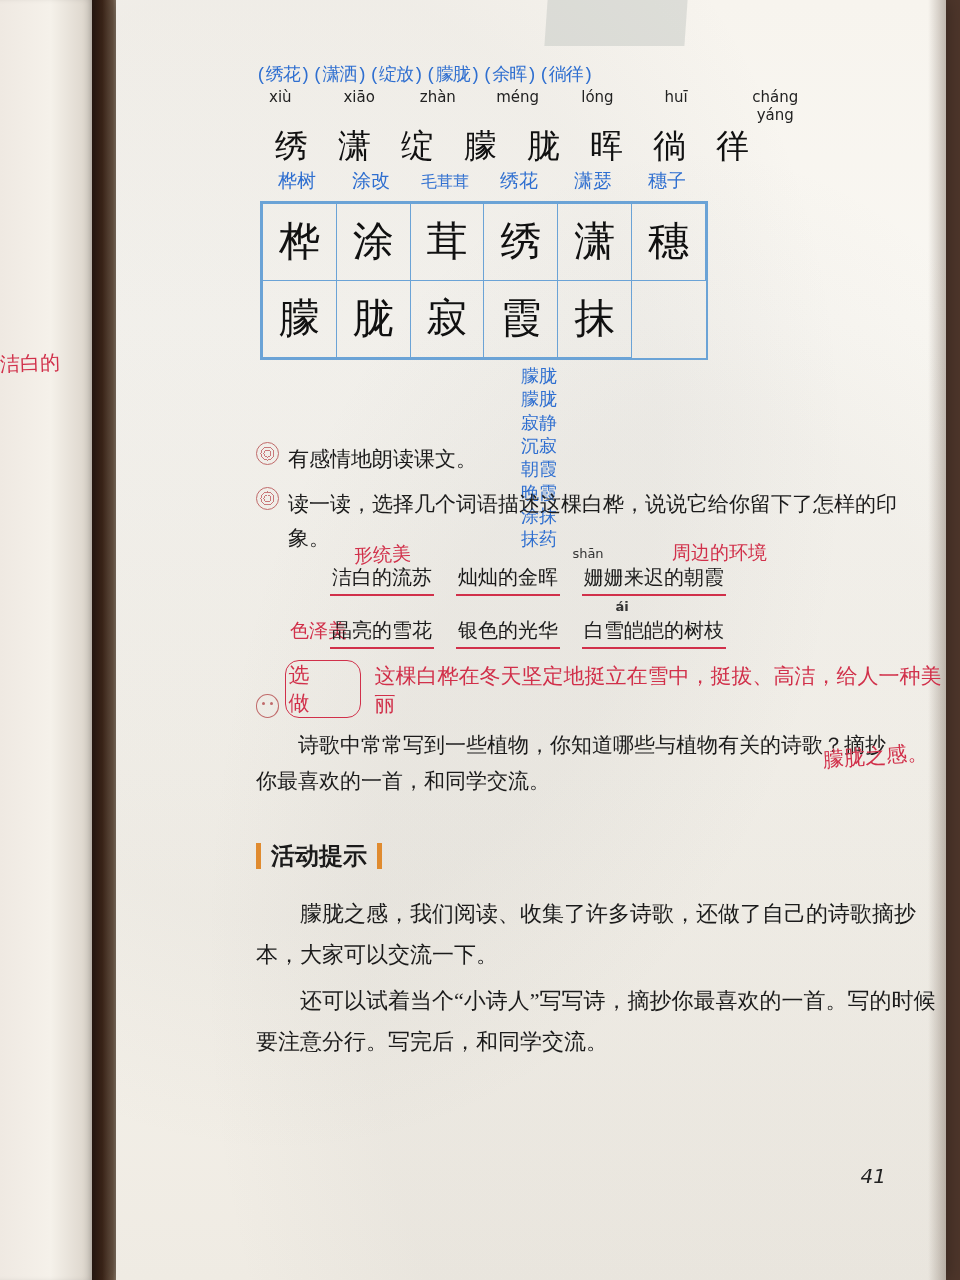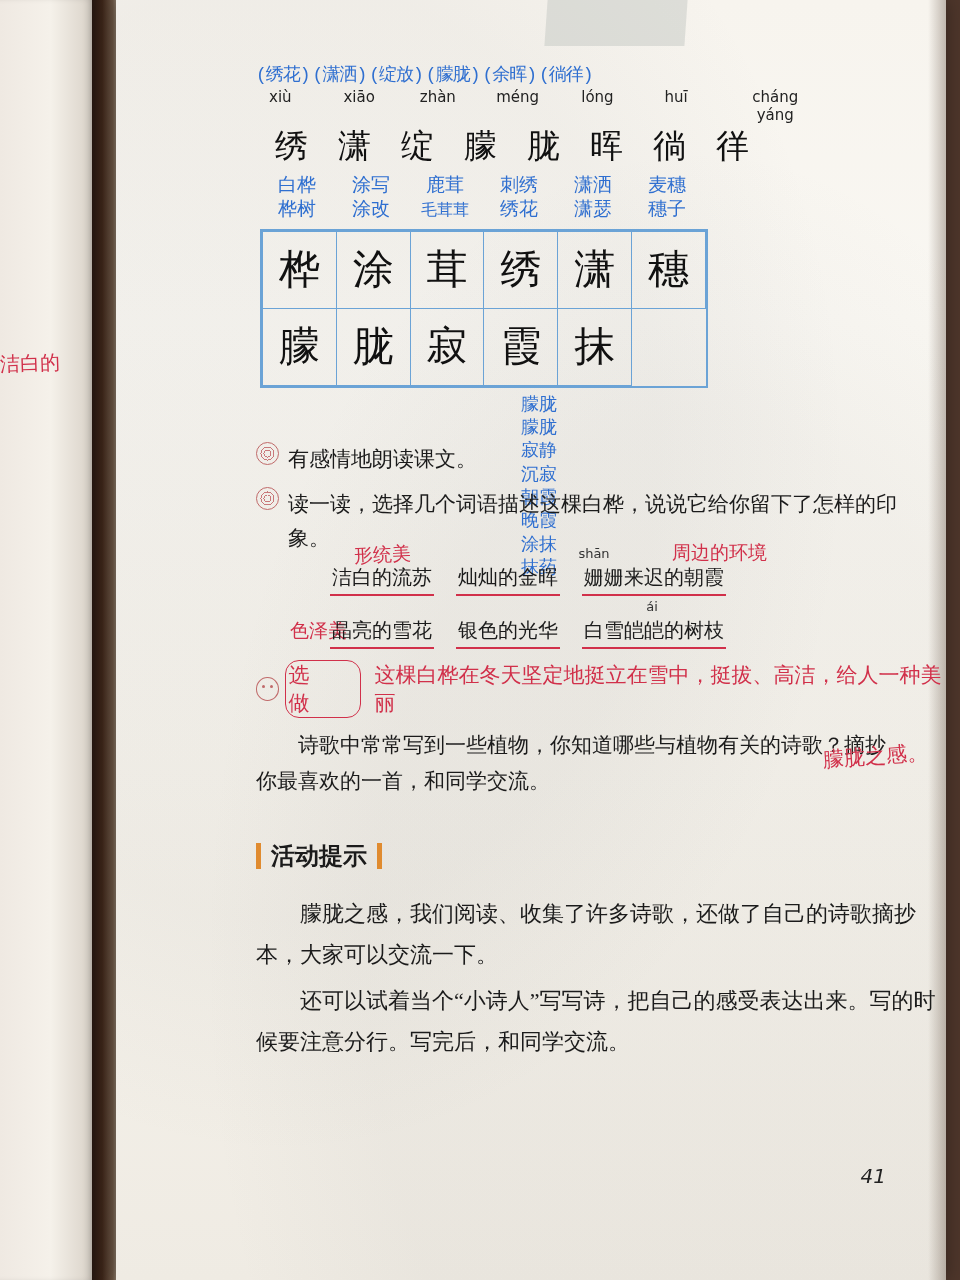--- a/index.html
+++ b/index.html
@@ -114,21 +114,21 @@
   .mini-pinyin{
     position:absolute;top:-18px;left:50%;transform:translateX(-50%);
     font-size:13px;color:#333;font-family:"DejaVu Sans", sans-serif;
   }
   .red-note{
     position:absolute;color:#d1304a;font-family:"DejaVu Sans", sans-serif;font-size:19px;
   }
 
   
   .opt{position:absolute;left:140px;top:660px;width:690px;}
-  .opt-head{display:flex;align-items:center;gap:6px;}
+  .opt-head{display:flex;align-items:flex-end;gap:6px;}
   .smile{
     width:22px;height:22px;border-radius:50%;border:1.6px solid #c06a6a;
     position:relative;
   }
   .smile:before{content:"";position:absolute;left:5px;top:7px;width:3px;height:3px;border-radius:50%;background:#c06a6a;}
   .smile:after{content:"";position:absolute;right:5px;top:7px;width:3px;height:3px;border-radius:50%;background:#c06a6a;}
   .opt-label{
     color:#d1304a;font-size:21px;letter-spacing:8px;border:0;
   }
   .opt-label-box{
@@ -196,28 +196,20 @@
       <span>绣</span>
       <span>潇</span>
       <span>绽</span>
       <span>朦</span>
       <span>胧</span>
       <span>晖</span>
       <span>徜</span>
       <span>徉</span>
     </div>
 
-    <div class="hand-row ann-blue" style="margin-top:6px;width:450px;">
-      <span style="width:74px">白桦</span>
-      <span style="width:74px">涂写</span>
-      <span style="width:74px">鹿茸</span>
-      <span style="width:74px">刺绣</span>
-      <span style="width:74px">潇洒</span>
-      <span style="width:74px">麦穗</span>
-    </div>
     <div class="hand-row ann-blue" style="width:450px;">
       <span style="width:74px">桦树</span>
       <span style="width:74px">涂改</span>
       <span style="width:74px;font-size:16px">毛茸茸</span>
       <span style="width:74px">绣花</span>
       <span style="width:74px">潇瑟</span>
       <span style="width:74px">穗子</span>
     </div>
 
     <div class="grid">
@@ -278,32 +270,32 @@
 
   <div class="samples" style="position:absolute;left:178px;top:560px;width:640px;">
 
     <div class="red-note" style="left:22px;top:-22px;transform:rotate(-3deg);">形统美</div>
     <div class="red-note" style="left:340px;top:-24px;">周边的环境</div>
 
     <div class="samp-line">
       <span class="samp u-red">洁白的流苏</span>
       <span class="samp u-red">灿灿的金晖</span>
       <span class="samp u-red">
-        <span class="mini-pinyin" style="left:10px;">shān</span>
+        <span class="mini-pinyin" style="left:4px;">shān</span>
         <span>姗姗来迟的朝霞</span>
       </span>
     </div>
 
     <div class="red-note" style="left:-42px;top:54px;">色泽美</div>
 
     <div class="samp-line">
       <span class="samp u-red">晶亮的雪花</span>
       <span class="samp u-red">银色的光华</span>
       <span class="samp u-red">
-        <span class="mini-pinyin" style="left:68px;">ái</span>
+        <span class="mini-pinyin" style="left:38px;font-weight:bold;">ái</span>
         <span>白雪皑皑的树枝</span>
       </span>
     </div>
   </div>
 
   <div class="opt">
     <div class="opt-head">
       <span class="smile"></span>
       <span class="opt-label opt-label-box">选 做</span>
       <span class="red-hand" style="margin-left:8px;">这棵白桦在冬天坚定地挺立在雪中，挺拔、高洁，给人一种美丽</span>
@@ -313,18 +305,18 @@
   </div>
 
   <div class="activity">
     <div class="act-title">
       <span class="act-bar"></span>
       <span>活动提示</span>
       <span class="act-bar"></span>
     </div>
     <div class="act-body">
       <p>朦胧之感，我们阅读、收集了许多诗歌，还做了自己的诗歌摘抄本，大家可以交流一下。</p>
-      <p>还可以试着当个“小诗人”写写诗，把自己的感受表达出来。写的时候要注意分行。写完后，和同学交流。</p>
+      <p>还可以试着当个“小诗人”写写诗，摘抄你最喜欢的一首。写的时候要注意分行。写完后，和同学交流。</p>
     </div>
   </div>
 
   <div class="page-num">41</div>
 </div>
 
 </body></html>

